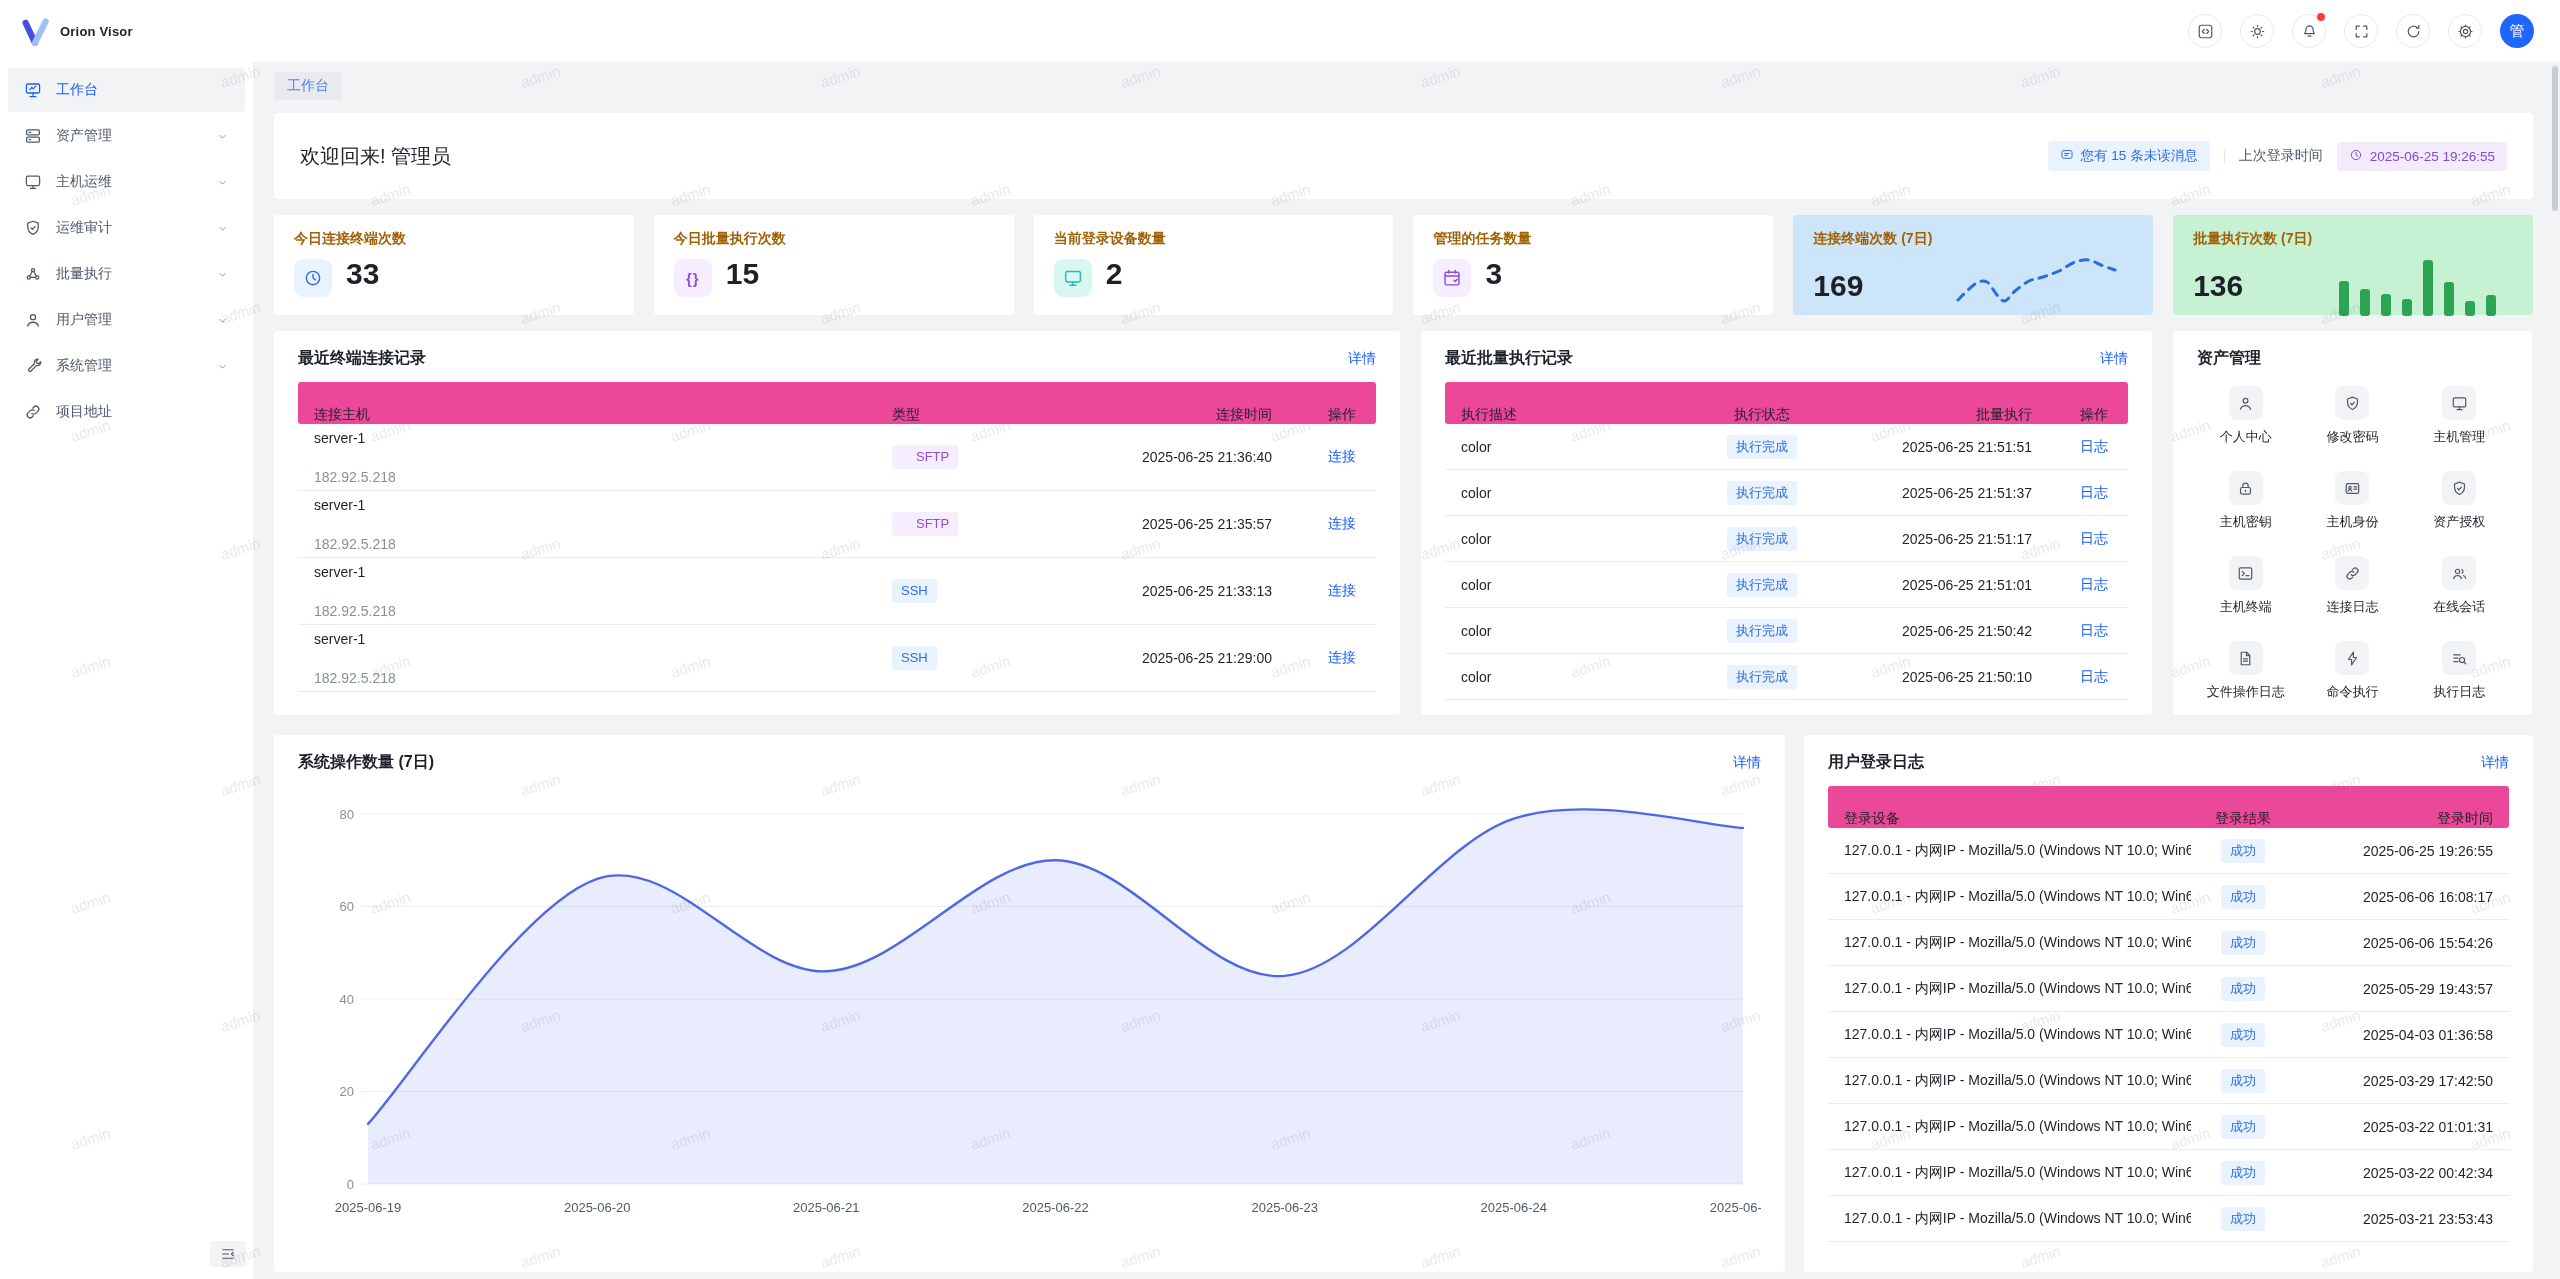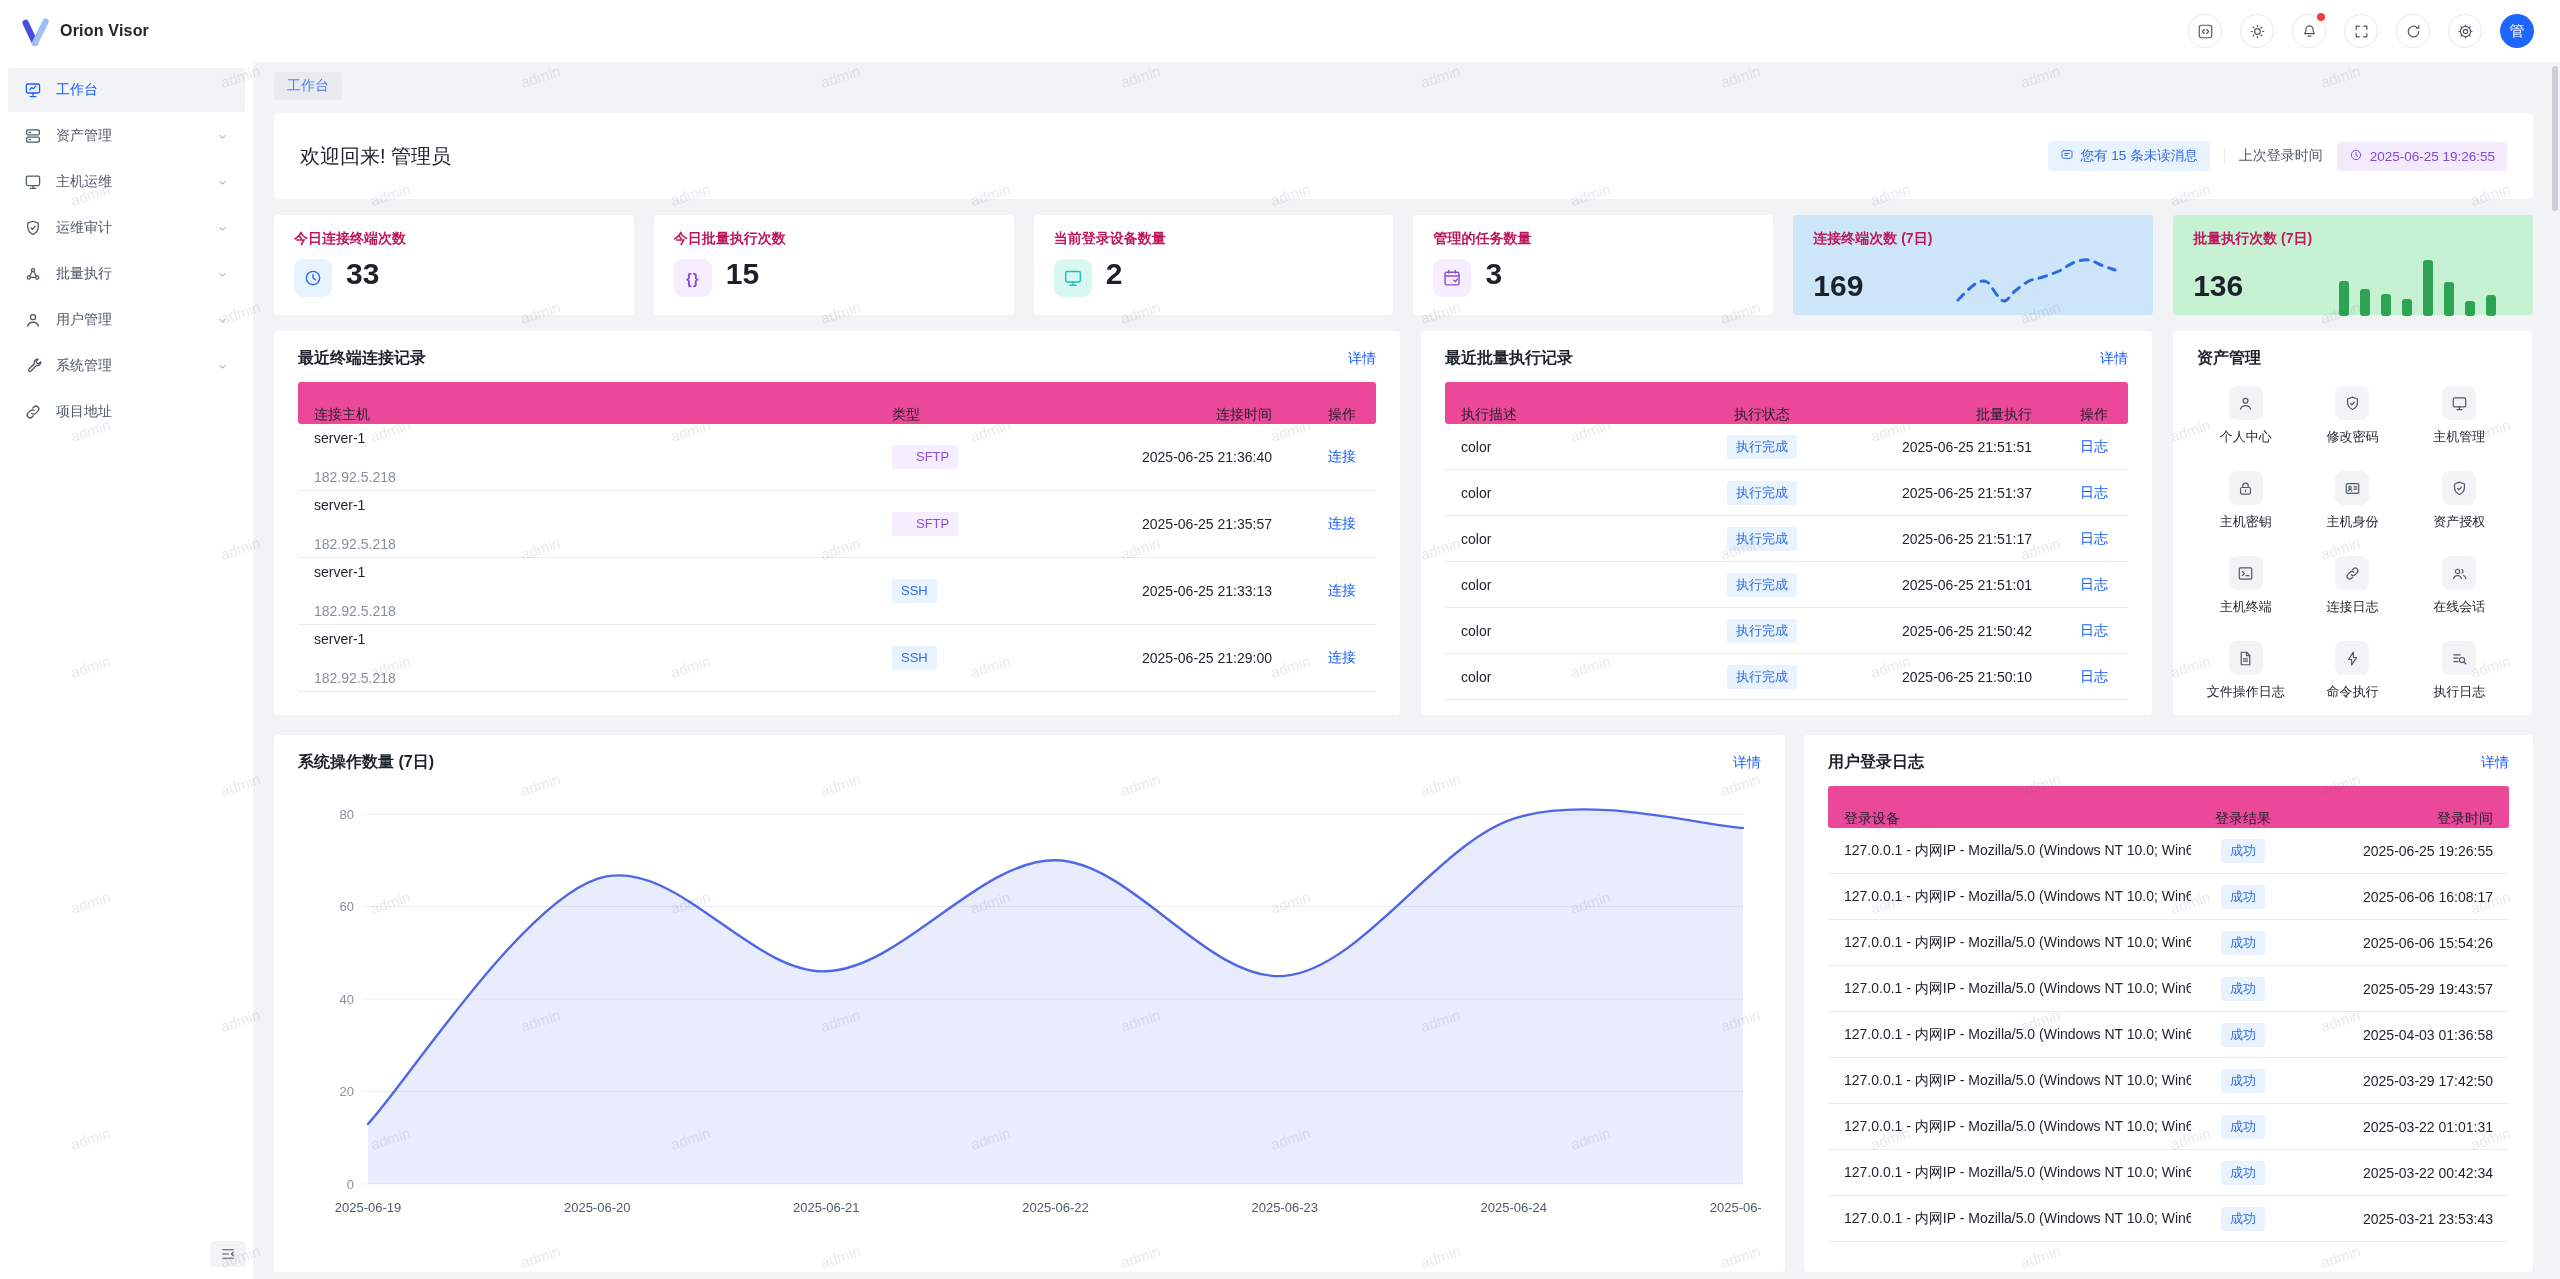--- a/index.html
+++ b/index.html
@@ -12,21 +12,21 @@
   }
   a { text-decoration:none; }
 
   
   .app-header {
     position:absolute; top:0; left:0; right:0; height:62px; background:#fff;
     display:flex; align-items:center; justify-content:space-between;
     padding:0 26px 0 20px; z-index:10;
   }
   .logo { display:flex; align-items:center; gap:10px; }
-  .logo-title { font-size:16px; font-weight:600; color:#23232b; letter-spacing:.2px; }
+  .logo-title { font-size:13px; font-weight:600; color:#23232b; letter-spacing:.2px; }
   .header-actions { display:flex; align-items:center; gap:18px; }
   .icon-btn {
     width:34px; height:34px; border-radius:50%; border:1px solid #e8eaee; background:#fff;
     display:flex; align-items:center; justify-content:center; color:#4e5969; position:relative;
     cursor:pointer;
   }
   .icon-btn svg { width:17px; height:17px; }
   .icon-btn .dot {
     position:absolute; top:-2px; right:0; width:8px; height:8px; border-radius:50%;
     background:#f53f3f;
@@ -77,21 +77,21 @@
   }
   .pill svg { width:14px; height:14px; }
   .pill-blue { background:#e8f3ff; color:#2e6be5; }
   .pill-purple { background:#f3ebfc; color:#8448d8; }
   .v-divider { width:1px; height:15px; background:#e5e6eb; }
   .last-login-label { color:#4e5969; }
 
   
   .stats-row { display:flex; gap:20px; margin-top:16px; }
   .stat-card { flex:1; height:100px; padding:15px 20px; }
-  .stat-label { font-size:14px; font-weight:600; color:#be185d; }
+  .stat-label { font-size:14px; font-weight:600; color:#a16207; }
   .stat-value-row { display:flex; align-items:flex-start; margin-top:11px; }
   .stat-icon {
     width:38px; height:38px; border-radius:9px; display:flex; align-items:center;
     justify-content:center; flex:none;
   }
   .stat-icon svg { width:20px; height:20px; }
   .stat-icon .braces { font-size:15px; font-weight:600; letter-spacing:1px; }
   .stat-value { font-size:30px; font-weight:600; color:#1d2129; margin-left:14px; line-height:1; }
   .spark-card { flex:1; height:100px; padding:15px 20px; border-radius:4px; }
   .spark-row { display:flex; align-items:center; justify-content:space-between; margin-top:6px; }

